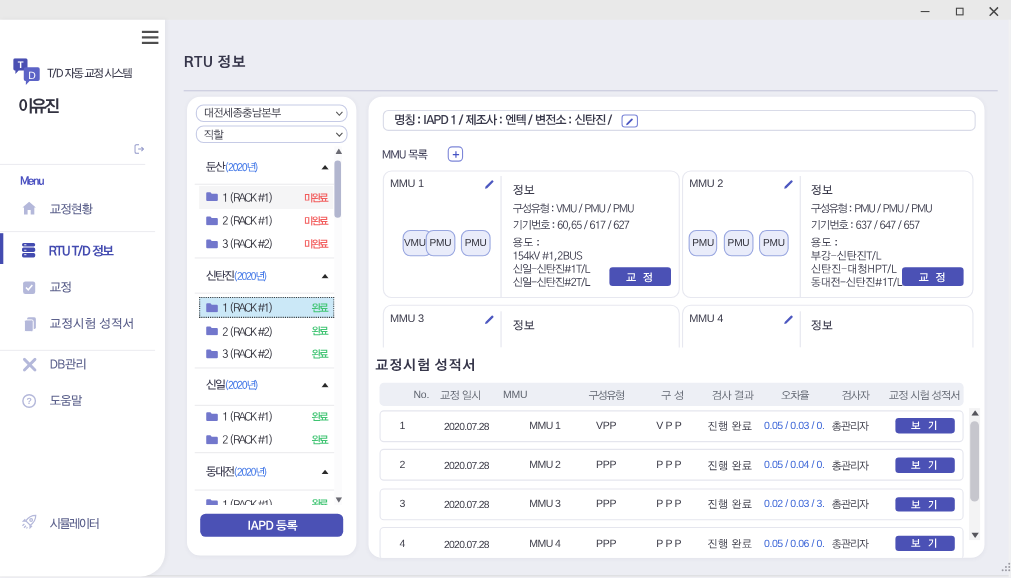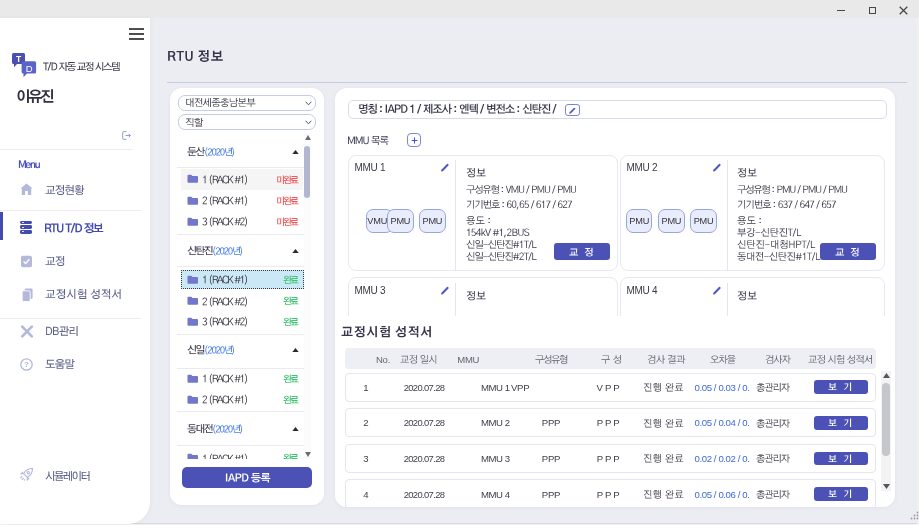--- a/index.html
+++ b/index.html
@@ -400,21 +400,21 @@
     <path transform="translate(0,9.8)" d="M0.7 -3.4Q2.2 -3.9 3.3 -4.9Q4.4 -5.8 4.5 -6.7H1.2V-7.4H5.4Q5.4 -6.7 5.1 -6.0Q4.8 -5.4 4.4 -4.9Q4.0 -4.5 3.4 -4.1Q2.8 -3.6 2.2 -3.4Q1.7 -3.1 1.1 -2.9ZM5.2 -4.8V-5.5H7.4V-7.9H8.2V-2.9H7.4V-4.8ZM2.3 0.7V-2.4H8.2V0.7ZM3.0 0.1H7.4V-1.8H3.0Z M8.5 -0.9Q9.2 -1.4 9.7 -2.1Q10.3 -2.8 10.7 -3.8Q11.1 -4.8 11.1 -6.0V-7.4H11.8V-6.0Q11.8 -5.1 12.1 -4.3Q12.3 -3.5 12.7 -2.9Q13.1 -2.3 13.5 -1.9Q13.9 -1.5 14.2 -1.2L13.7 -0.7Q13.2 -1.2 12.5 -2.1Q11.8 -3.0 11.5 -3.9Q11.2 -3.0 10.5 -2.0Q9.8 -1.0 9.1 -0.4ZM15.1 0.9V-7.9H15.9V-4.1H17.4V-3.4H15.9V0.9Z M17.1 -1.0Q17.5 -1.3 17.9 -1.6Q18.3 -2.0 18.7 -2.5Q19.1 -3.1 19.4 -3.8Q19.6 -4.5 19.6 -5.3V-6.3H17.6V-7.0H22.4V-6.3H20.4V-5.4Q20.4 -4.7 20.6 -4.0Q20.8 -3.3 21.2 -2.8Q21.6 -2.3 22.0 -1.9Q22.4 -1.5 22.7 -1.2L22.2 -0.7Q21.6 -1.2 20.9 -2.0Q20.3 -2.9 20.0 -3.6Q19.8 -2.8 19.1 -1.9Q18.4 -1.0 17.6 -0.5ZM23.5 0.9V-7.9H24.2V-4.2H25.7V-3.5H24.2V0.9Z" fill="#5f646f"></path>
   </svg>
 <svg style="position:absolute;left:808.2px;top:352.5px;overflow:visible" width="66" height="13" viewBox="0 0 66 13">
     <path transform="translate(0,9.8)" d="M1.5 -6.4V-7.1H8.0Q8.0 -6.0 7.8 -4.6Q7.7 -3.1 7.4 -2.1H6.7Q6.9 -3.1 7.1 -4.4Q7.2 -5.7 7.2 -6.4ZM0.4 -0.3V-0.9H2.5V-4.2H3.2V-0.9H4.9V-4.2H5.6V-0.9H8.9V-0.3Z M9.2 -3.2Q9.6 -3.3 10.0 -3.6Q10.4 -3.8 10.8 -4.1Q11.2 -4.5 11.4 -4.9Q11.7 -5.4 11.7 -5.9V-6.7H9.6V-7.4H14.5V-6.7H12.5V-5.9Q12.5 -5.5 12.8 -5.1Q13.0 -4.7 13.4 -4.4Q13.8 -4.0 14.2 -3.8Q14.5 -3.6 14.8 -3.5L14.4 -3.0Q13.8 -3.3 13.1 -3.8Q12.5 -4.2 12.1 -4.8Q11.8 -4.2 11.1 -3.6Q10.3 -2.9 9.6 -2.6ZM14.1 -5.0V-5.6H16.0V-7.9H16.8V-2.5H16.0V-5.0ZM10.6 -0.8Q10.6 -1.6 11.5 -2.0Q12.3 -2.4 13.8 -2.4Q15.2 -2.4 16.1 -2.0Q17.0 -1.6 17.0 -0.8Q17.0 -0.0 16.1 0.4Q15.2 0.8 13.8 0.8Q12.3 0.8 11.5 0.4Q10.6 -0.0 10.6 -0.8ZM11.4 -0.8Q11.4 -0.3 12.1 -0.1Q12.7 0.2 13.8 0.2Q14.8 0.2 15.5 -0.1Q16.2 -0.4 16.2 -0.8Q16.2 -1.3 15.5 -1.5Q14.9 -1.8 13.8 -1.8Q12.7 -1.8 12.1 -1.5Q11.4 -1.3 11.4 -0.8Z M19.8 -0.9Q20.3 -1.3 20.7 -1.8Q21.1 -2.3 21.5 -2.9Q21.9 -3.5 22.2 -4.3Q22.4 -5.1 22.4 -6.0V-7.4H23.1V-6.0Q23.1 -5.3 23.3 -4.6Q23.5 -4.0 23.8 -3.5Q24.0 -3.0 24.4 -2.5Q24.8 -2.0 25.0 -1.8Q25.3 -1.5 25.6 -1.2L25.1 -0.7Q24.5 -1.2 23.8 -2.1Q23.1 -3.0 22.8 -4.0Q22.6 -3.0 21.8 -2.1Q21.1 -1.1 20.3 -0.5ZM26.6 0.9V-7.9H27.3V0.9Z M29.8 -7.1V-7.7H32.9V-7.1ZM28.6 -5.7V-6.3H33.8V-5.7ZM29.0 -3.9Q29.0 -4.5 29.7 -4.8Q30.3 -5.1 31.3 -5.1Q32.3 -5.1 33.0 -4.8Q33.7 -4.5 33.7 -3.9Q33.7 -3.3 33.0 -3.0Q32.3 -2.6 31.3 -2.6Q30.3 -2.6 29.7 -3.0Q29.0 -3.3 29.0 -3.9ZM29.8 -3.9Q29.8 -3.6 30.2 -3.4Q30.7 -3.2 31.3 -3.2Q32.0 -3.2 32.4 -3.4Q32.9 -3.6 32.9 -3.9Q32.9 -4.2 32.5 -4.4Q32.0 -4.6 31.3 -4.6Q30.7 -4.6 30.2 -4.4Q29.8 -4.2 29.8 -3.9ZM33.8 -4.2V-4.9H35.4V-7.9H36.1V-2.3H35.4V-4.2ZM30.2 0.8V-1.8H36.1V0.8ZM30.9 0.2H35.4V-1.2H30.9Z M39.1 -3.4Q39.6 -3.6 40.0 -3.9Q40.5 -4.2 40.9 -4.6Q41.3 -5.1 41.5 -5.6Q41.7 -6.1 41.7 -6.7V-7.6H42.5V-6.7Q42.5 -6.2 42.7 -5.7Q42.9 -5.2 43.3 -4.9Q43.7 -4.5 44.1 -4.2Q44.5 -3.9 44.9 -3.7L44.4 -3.2Q43.8 -3.5 43.2 -4.1Q42.5 -4.6 42.1 -5.3Q41.8 -4.6 41.1 -3.9Q40.3 -3.2 39.6 -2.9ZM44.1 -5.3V-5.9H46.2V-7.9H46.9V-2.5H46.2V-5.3ZM40.8 -0.8Q40.8 -1.6 41.6 -2.1Q42.5 -2.5 43.9 -2.5Q45.4 -2.5 46.2 -2.1Q47.1 -1.6 47.1 -0.8Q47.1 -0.1 46.2 0.4Q45.3 0.8 43.9 0.8Q42.5 0.8 41.6 0.4Q40.8 -0.1 40.8 -0.8ZM41.6 -0.8Q41.6 -0.4 42.2 -0.1Q42.8 0.2 43.9 0.2Q45.0 0.2 45.6 -0.1Q46.3 -0.4 46.3 -0.8Q46.3 -1.3 45.6 -1.6Q45.0 -1.9 43.9 -1.9Q42.8 -1.9 42.2 -1.6Q41.6 -1.3 41.6 -0.8Z M47.9 -3.1Q48.3 -3.2 48.7 -3.5Q49.1 -3.7 49.5 -4.1Q49.9 -4.5 50.2 -4.9Q50.4 -5.4 50.5 -5.9V-6.7H48.4V-7.3H53.3V-6.7H51.3V-5.9Q51.3 -5.5 51.5 -5.1Q51.7 -4.7 52.1 -4.3Q52.5 -4.0 52.9 -3.7Q53.2 -3.5 53.6 -3.3L53.2 -2.8Q52.6 -3.1 51.9 -3.7Q51.2 -4.2 50.9 -4.8Q50.6 -4.2 49.8 -3.6Q49.1 -2.9 48.3 -2.6ZM52.9 -4.9V-5.6H54.7V-7.9H55.5V-2.5H54.7V-4.9ZM49.4 -1.3V-2.0H55.5V0.9H54.7V-1.3Z M56.3 -0.9Q58.8 -2.9 58.8 -5.9V-7.4H59.5V-6.0Q59.5 -5.1 59.8 -4.4Q60.0 -3.6 60.3 -3.0Q60.7 -2.4 61.1 -1.9Q61.5 -1.5 61.9 -1.2L61.4 -0.7Q60.8 -1.1 60.1 -2.1Q59.4 -3.0 59.2 -3.9Q59.0 -3.0 58.3 -2.0Q57.6 -1.1 56.8 -0.4ZM61.0 -4.0V-4.7H63.2V-7.9H64.0V0.9H63.2V-4.0Z" fill="#5f646f"></path>
   </svg>
 <div class="abs" style="left:340px;top:370px;width:556px;height:136.5px;overflow:hidden">
 <div class="abs" style="left:4.899999999999977px;top:2.5px;width:531.6px;height:29.2px;background:#fff;border:1px solid #e5e6ee;border-radius:4px"></div>
 <div class="abs" style="left:-14.199999999999989px;top:11.800000000000011px;width:80px;text-align:center;font-size:9.6px;color:#3e3e4a">1</div>
 <div class="abs" style="left:39.0px;top:11.800000000000011px;width:90px;text-align:center;font-size:9.4px;letter-spacing:-0.62px;color:#3e3e4a">2020.07.28</div>
 <div class="abs" style="left:115.30000000000001px;top:11.800000000000011px;width:80px;text-align:center;font-size:9.6px;letter-spacing:-0.5px;color:#3e3e4a">MMU 1</div>
-<div class="abs" style="left:171.0px;top:11.800000000000011px;width:80px;text-align:left;font-size:9.6px;letter-spacing:-0.3px;color:#3e3e4a">VPP</div>
+<div class="abs" style="left:171.0px;top:11.800000000000011px;width:80px;text-align:center;font-size:9.6px;letter-spacing:-0.3px;color:#3e3e4a">VPP</div>
 <div class="abs" style="left:228.0px;top:11.800000000000011px;width:80px;text-align:center;font-size:9.6px;letter-spacing:-0.3px;color:#3e3e4a">V P P</div>
 <svg style="position:absolute;left:303.0px;top:10.9px;overflow:visible" width="43" height="13" viewBox="0 0 43 13">
       <path transform="translate(0,9.8)" d="M0.7 -2.9Q1.1 -3.1 1.5 -3.4Q1.9 -3.7 2.3 -4.0Q2.7 -4.4 3.0 -4.9Q3.3 -5.4 3.3 -6.0V-6.6H1.1V-7.2H6.2V-6.6H4.1V-6.0Q4.1 -5.5 4.3 -5.1Q4.6 -4.6 5.0 -4.2Q5.4 -3.9 5.8 -3.6Q6.1 -3.3 6.5 -3.1L6.1 -2.6Q5.4 -2.9 4.7 -3.5Q4.0 -4.1 3.7 -4.7Q3.5 -4.2 2.7 -3.5Q1.9 -2.8 1.1 -2.4ZM7.4 -1.4V-7.9H8.1V-1.4ZM2.4 0.6V-2.1H3.1V-0.1H8.5V0.6Z M11.3 -6.9V-7.6H14.0V-6.9ZM10.2 -5.6V-6.2H14.8V-5.6ZM10.6 -3.7Q10.6 -4.3 11.2 -4.7Q11.8 -5.0 12.6 -5.0Q13.5 -5.0 14.1 -4.7Q14.7 -4.3 14.7 -3.7Q14.7 -3.1 14.1 -2.8Q13.5 -2.4 12.6 -2.4Q11.8 -2.4 11.2 -2.8Q10.6 -3.1 10.6 -3.7ZM11.3 -3.7Q11.3 -3.4 11.7 -3.2Q12.1 -3.0 12.6 -3.0Q13.2 -3.0 13.6 -3.2Q14.0 -3.4 14.0 -3.7Q14.0 -4.1 13.6 -4.2Q13.2 -4.4 12.6 -4.4Q12.1 -4.4 11.7 -4.2Q11.3 -4.0 11.3 -3.7ZM15.4 -2.2V-7.8H16.1V-5.1H17.2V-7.9H17.9V-1.8H17.2V-4.5H16.1V-2.2ZM11.5 -0.5Q11.5 -1.1 12.4 -1.5Q13.3 -1.8 14.8 -1.8Q16.3 -1.8 17.2 -1.5Q18.1 -1.1 18.1 -0.5Q18.1 0.2 17.2 0.5Q16.3 0.9 14.8 0.9Q13.3 0.9 12.4 0.5Q11.5 0.2 11.5 -0.5ZM12.3 -0.5Q12.3 0.3 14.8 0.3Q15.9 0.3 16.6 0.1Q17.3 -0.1 17.3 -0.5Q17.3 -1.2 14.8 -1.2Q12.3 -1.2 12.3 -0.5Z M23.0 -5.9Q23.0 -6.7 23.7 -7.1Q24.4 -7.6 25.4 -7.6Q26.4 -7.6 27.1 -7.1Q27.8 -6.7 27.8 -5.9Q27.8 -5.1 27.1 -4.7Q26.4 -4.2 25.4 -4.2Q24.4 -4.2 23.7 -4.7Q23.0 -5.1 23.0 -5.9ZM23.8 -5.9Q23.8 -5.4 24.2 -5.1Q24.7 -4.8 25.4 -4.8Q26.1 -4.8 26.6 -5.1Q27.0 -5.4 27.0 -5.9Q27.0 -6.4 26.6 -6.7Q26.1 -7.0 25.4 -7.0Q24.7 -7.0 24.3 -6.7Q23.8 -6.4 23.8 -5.9ZM22.4 -2.4V-3.0H23.3Q26.3 -3.0 28.6 -3.4V-2.8Q27.5 -2.6 26.0 -2.5Q24.4 -2.4 23.3 -2.4ZM25.0 -2.8V-4.6H25.8V-2.8ZM28.9 -1.2V-7.9H29.6V-4.6H30.8V-4.0H29.6V-1.2ZM23.9 0.6V-1.8H24.6V-0.1H29.9V0.6Z M33.0 -2.5V-5.2H38.4V-6.7H33.0V-7.4H39.1V-4.6H33.8V-3.1H39.3V-2.5ZM31.8 0.0V-0.6H34.2V-2.2H34.9V-0.6H37.2V-2.2H38.0V-0.6H40.3V0.0Z" fill="#3e3e4a"></path>
     </svg>
 <div class="abs" style="left:327.0px;top:11.800000000000011px;width:110px;text-align:center;font-size:9.6px;letter-spacing:-0.4px;color:#3f68d8">0.05 / 0.03 / 0.</div>
 <svg style="position:absolute;left:416.0px;top:10.9px;overflow:visible" width="35" height="13" viewBox="0 0 35 13">
       <path transform="translate(0,9.8)" d="M2.9 -7.4V-7.9H6.6V-7.4ZM1.1 -4.3Q2.1 -4.5 3.1 -4.9Q4.1 -5.4 4.2 -5.8L4.2 -5.9H1.5V-6.5H8.0V-5.9H5.2V-5.8Q5.3 -5.4 6.4 -4.9Q7.4 -4.5 8.3 -4.3L8.0 -3.8Q7.2 -3.9 6.2 -4.4Q5.1 -4.8 4.7 -5.2Q4.3 -4.8 3.4 -4.4Q2.5 -4.0 1.4 -3.8ZM0.4 -2.5V-3.1H4.3V-4.3H5.1V-3.1H8.9V-2.5ZM1.5 -0.5Q1.5 -1.2 2.3 -1.5Q3.2 -1.9 4.7 -1.9Q6.2 -1.9 7.1 -1.5Q8.0 -1.2 8.0 -0.5Q8.0 0.2 7.1 0.5Q6.2 0.9 4.7 0.9Q3.2 0.9 2.3 0.6Q1.5 0.2 1.5 -0.5ZM2.3 -0.5Q2.3 0.3 4.7 0.3Q5.8 0.3 6.5 0.1Q7.1 -0.1 7.1 -0.5Q7.1 -1.3 4.7 -1.3Q3.6 -1.3 2.9 -1.1Q2.3 -0.9 2.3 -0.5Z M9.6 -6.7V-7.3H14.2Q14.2 -5.7 13.8 -4.2H13.1Q13.4 -5.6 13.4 -6.7ZM8.9 -2.7V-3.3H9.8Q13.4 -3.3 15.1 -3.6V-2.9Q13.3 -2.7 9.8 -2.7ZM11.0 -3.1V-5.5H11.7V-3.1ZM15.4 -1.4V-7.9H16.1V-4.9H17.4V-4.2H16.1V-1.4ZM10.4 0.6V-1.9H11.1V-0.1H16.4V0.6Z M17.8 -0.8V-4.3H21.1V-6.4H17.7V-7.1H21.8V-3.7H18.5V-1.5H18.7Q20.7 -1.5 23.0 -1.7V-1.1Q20.6 -0.8 18.0 -0.8ZM23.8 0.9V-7.9H24.6V0.9Z M25.2 -1.0Q25.6 -1.3 26.0 -1.6Q26.4 -2.0 26.8 -2.5Q27.2 -3.1 27.5 -3.8Q27.7 -4.5 27.7 -5.3V-6.3H25.7V-7.0H30.5V-6.3H28.5V-5.4Q28.5 -4.7 28.7 -4.0Q28.9 -3.3 29.3 -2.8Q29.7 -2.3 30.1 -1.9Q30.4 -1.5 30.8 -1.2L30.3 -0.7Q29.7 -1.2 29.0 -2.0Q28.4 -2.9 28.1 -3.6Q27.9 -2.8 27.2 -1.9Q26.5 -1.0 25.7 -0.5ZM31.6 0.9V-7.9H32.3V-4.2H33.8V-3.5H32.3V0.9Z" fill="#3e3e4a"></path>
     </svg>
 <div class="abs" style="left:474.1px;top:10.200000000000045px;width:53.5px;height:13.8px;background:#4b51b5;border-radius:3px"></div>
 <svg style="position:absolute;left:487.6px;top:11.3px;overflow:visible" width="28" height="12" viewBox="0 0 28 12">
@@ -439,21 +439,21 @@
     </svg>
 <div class="abs" style="left:4.899999999999977px;top:73.80000000000001px;width:531.6px;height:29.2px;background:#fff;border:1px solid #e5e6ee;border-radius:4px"></div>
 <div class="abs" style="left:-14.199999999999989px;top:83.10000000000002px;width:80px;text-align:center;font-size:9.6px;color:#3e3e4a">3</div>
 <div class="abs" style="left:39.0px;top:83.10000000000002px;width:90px;text-align:center;font-size:9.4px;letter-spacing:-0.62px;color:#3e3e4a">2020.07.28</div>
 <div class="abs" style="left:115.30000000000001px;top:83.10000000000002px;width:80px;text-align:center;font-size:9.6px;letter-spacing:-0.5px;color:#3e3e4a">MMU 3</div>
 <div class="abs" style="left:171.0px;top:83.10000000000002px;width:80px;text-align:center;font-size:9.6px;letter-spacing:-0.3px;color:#3e3e4a">PPP</div>
 <div class="abs" style="left:228.0px;top:83.10000000000002px;width:80px;text-align:center;font-size:9.6px;letter-spacing:-0.3px;color:#3e3e4a">P P P</div>
 <svg style="position:absolute;left:303.0px;top:82.2px;overflow:visible" width="43" height="13" viewBox="0 0 43 13">
       <path transform="translate(0,9.8)" d="M0.7 -2.9Q1.1 -3.1 1.5 -3.4Q1.9 -3.7 2.3 -4.0Q2.7 -4.4 3.0 -4.9Q3.3 -5.4 3.3 -6.0V-6.6H1.1V-7.2H6.2V-6.6H4.1V-6.0Q4.1 -5.5 4.3 -5.1Q4.6 -4.6 5.0 -4.2Q5.4 -3.9 5.8 -3.6Q6.1 -3.3 6.5 -3.1L6.1 -2.6Q5.4 -2.9 4.7 -3.5Q4.0 -4.1 3.7 -4.7Q3.5 -4.2 2.7 -3.5Q1.9 -2.8 1.1 -2.4ZM7.4 -1.4V-7.9H8.1V-1.4ZM2.4 0.6V-2.1H3.1V-0.1H8.5V0.6Z M11.3 -6.9V-7.6H14.0V-6.9ZM10.2 -5.6V-6.2H14.8V-5.6ZM10.6 -3.7Q10.6 -4.3 11.2 -4.7Q11.8 -5.0 12.6 -5.0Q13.5 -5.0 14.1 -4.7Q14.7 -4.3 14.7 -3.7Q14.7 -3.1 14.1 -2.8Q13.5 -2.4 12.6 -2.4Q11.8 -2.4 11.2 -2.8Q10.6 -3.1 10.6 -3.7ZM11.3 -3.7Q11.3 -3.4 11.7 -3.2Q12.1 -3.0 12.6 -3.0Q13.2 -3.0 13.6 -3.2Q14.0 -3.4 14.0 -3.7Q14.0 -4.1 13.6 -4.2Q13.2 -4.4 12.6 -4.4Q12.1 -4.4 11.7 -4.2Q11.3 -4.0 11.3 -3.7ZM15.4 -2.2V-7.8H16.1V-5.1H17.2V-7.9H17.9V-1.8H17.2V-4.5H16.1V-2.2ZM11.5 -0.5Q11.5 -1.1 12.4 -1.5Q13.3 -1.8 14.8 -1.8Q16.3 -1.8 17.2 -1.5Q18.1 -1.1 18.1 -0.5Q18.1 0.2 17.2 0.5Q16.3 0.9 14.8 0.9Q13.3 0.9 12.4 0.5Q11.5 0.2 11.5 -0.5ZM12.3 -0.5Q12.3 0.3 14.8 0.3Q15.9 0.3 16.6 0.1Q17.3 -0.1 17.3 -0.5Q17.3 -1.2 14.8 -1.2Q12.3 -1.2 12.3 -0.5Z M23.0 -5.9Q23.0 -6.7 23.7 -7.1Q24.4 -7.6 25.4 -7.6Q26.4 -7.6 27.1 -7.1Q27.8 -6.7 27.8 -5.9Q27.8 -5.1 27.1 -4.7Q26.4 -4.2 25.4 -4.2Q24.4 -4.2 23.7 -4.7Q23.0 -5.1 23.0 -5.9ZM23.8 -5.9Q23.8 -5.4 24.2 -5.1Q24.7 -4.8 25.4 -4.8Q26.1 -4.8 26.6 -5.1Q27.0 -5.4 27.0 -5.9Q27.0 -6.4 26.6 -6.7Q26.1 -7.0 25.4 -7.0Q24.7 -7.0 24.3 -6.7Q23.8 -6.4 23.8 -5.9ZM22.4 -2.4V-3.0H23.3Q26.3 -3.0 28.6 -3.4V-2.8Q27.5 -2.6 26.0 -2.5Q24.4 -2.4 23.3 -2.4ZM25.0 -2.8V-4.6H25.8V-2.8ZM28.9 -1.2V-7.9H29.6V-4.6H30.8V-4.0H29.6V-1.2ZM23.9 0.6V-1.8H24.6V-0.1H29.9V0.6Z M33.0 -2.5V-5.2H38.4V-6.7H33.0V-7.4H39.1V-4.6H33.8V-3.1H39.3V-2.5ZM31.8 0.0V-0.6H34.2V-2.2H34.9V-0.6H37.2V-2.2H38.0V-0.6H40.3V0.0Z" fill="#3e3e4a"></path>
     </svg>
-<div class="abs" style="left:327.0px;top:83.10000000000002px;width:110px;text-align:center;font-size:9.6px;letter-spacing:-0.4px;color:#3f68d8">0.02 / 0.02 / 0.</div>
+<div class="abs" style="left:327.0px;top:83.10000000000002px;width:110px;text-align:center;font-size:9.6px;letter-spacing:-0.4px;color:#3f68d8">0.02 / 0.03 / 3.</div>
 <svg style="position:absolute;left:416.0px;top:82.2px;overflow:visible" width="35" height="13" viewBox="0 0 35 13">
       <path transform="translate(0,9.8)" d="M2.9 -7.4V-7.9H6.6V-7.4ZM1.1 -4.3Q2.1 -4.5 3.1 -4.9Q4.1 -5.4 4.2 -5.8L4.2 -5.9H1.5V-6.5H8.0V-5.9H5.2V-5.8Q5.3 -5.4 6.4 -4.9Q7.4 -4.5 8.3 -4.3L8.0 -3.8Q7.2 -3.9 6.2 -4.4Q5.1 -4.8 4.7 -5.2Q4.3 -4.8 3.4 -4.4Q2.5 -4.0 1.4 -3.8ZM0.4 -2.5V-3.1H4.3V-4.3H5.1V-3.1H8.9V-2.5ZM1.5 -0.5Q1.5 -1.2 2.3 -1.5Q3.2 -1.9 4.7 -1.9Q6.2 -1.9 7.1 -1.5Q8.0 -1.2 8.0 -0.5Q8.0 0.2 7.1 0.5Q6.2 0.9 4.7 0.9Q3.2 0.9 2.3 0.6Q1.5 0.2 1.5 -0.5ZM2.3 -0.5Q2.3 0.3 4.7 0.3Q5.8 0.3 6.5 0.1Q7.1 -0.1 7.1 -0.5Q7.1 -1.3 4.7 -1.3Q3.6 -1.3 2.9 -1.1Q2.3 -0.9 2.3 -0.5Z M9.6 -6.7V-7.3H14.2Q14.2 -5.7 13.8 -4.2H13.1Q13.4 -5.6 13.4 -6.7ZM8.9 -2.7V-3.3H9.8Q13.4 -3.3 15.1 -3.6V-2.9Q13.3 -2.7 9.8 -2.7ZM11.0 -3.1V-5.5H11.7V-3.1ZM15.4 -1.4V-7.9H16.1V-4.9H17.4V-4.2H16.1V-1.4ZM10.4 0.6V-1.9H11.1V-0.1H16.4V0.6Z M17.8 -0.8V-4.3H21.1V-6.4H17.7V-7.1H21.8V-3.7H18.5V-1.5H18.7Q20.7 -1.5 23.0 -1.7V-1.1Q20.6 -0.8 18.0 -0.8ZM23.8 0.9V-7.9H24.6V0.9Z M25.2 -1.0Q25.6 -1.3 26.0 -1.6Q26.4 -2.0 26.8 -2.5Q27.2 -3.1 27.5 -3.8Q27.7 -4.5 27.7 -5.3V-6.3H25.7V-7.0H30.5V-6.3H28.5V-5.4Q28.5 -4.7 28.7 -4.0Q28.9 -3.3 29.3 -2.8Q29.7 -2.3 30.1 -1.9Q30.4 -1.5 30.8 -1.2L30.3 -0.7Q29.7 -1.2 29.0 -2.0Q28.4 -2.9 28.1 -3.6Q27.9 -2.8 27.2 -1.9Q26.5 -1.0 25.7 -0.5ZM31.6 0.9V-7.9H32.3V-4.2H33.8V-3.5H32.3V0.9Z" fill="#3e3e4a"></path>
     </svg>
 <div class="abs" style="left:474.1px;top:81.50000000000006px;width:53.5px;height:13.8px;background:#4b51b5;border-radius:3px"></div>
 <svg style="position:absolute;left:487.6px;top:82.6px;overflow:visible" width="28" height="12" viewBox="0 0 28 12">
       <path transform="translate(0,9.2)" d="M0.4 -0.1V-1.0H4.0V-3.0H5.0V-1.0H8.6V-0.1ZM1.6 -2.5V-7.1H2.6V-5.7H6.5V-7.1H7.5V-2.5ZM2.6 -3.4H6.5V-4.9H2.6Z M22.0 0.8V-7.6H23.1V0.8ZM16.0 -1.0Q17.6 -2.0 18.5 -3.3Q19.4 -4.7 19.4 -5.9H16.5V-6.8H20.4Q20.4 -2.8 16.7 -0.4Z" fill="#fff"></path>
     </svg>
 <div class="abs" style="left:4.899999999999977px;top:109.44999999999999px;width:531.6px;height:29.2px;background:#fff;border:1px solid #e5e6ee;border-radius:4px"></div>
 <div class="abs" style="left:-14.199999999999989px;top:118.75px;width:80px;text-align:center;font-size:9.6px;color:#3e3e4a">4</div>
 <div class="abs" style="left:39.0px;top:118.75px;width:90px;text-align:center;font-size:9.4px;letter-spacing:-0.62px;color:#3e3e4a">2020.07.28</div>

